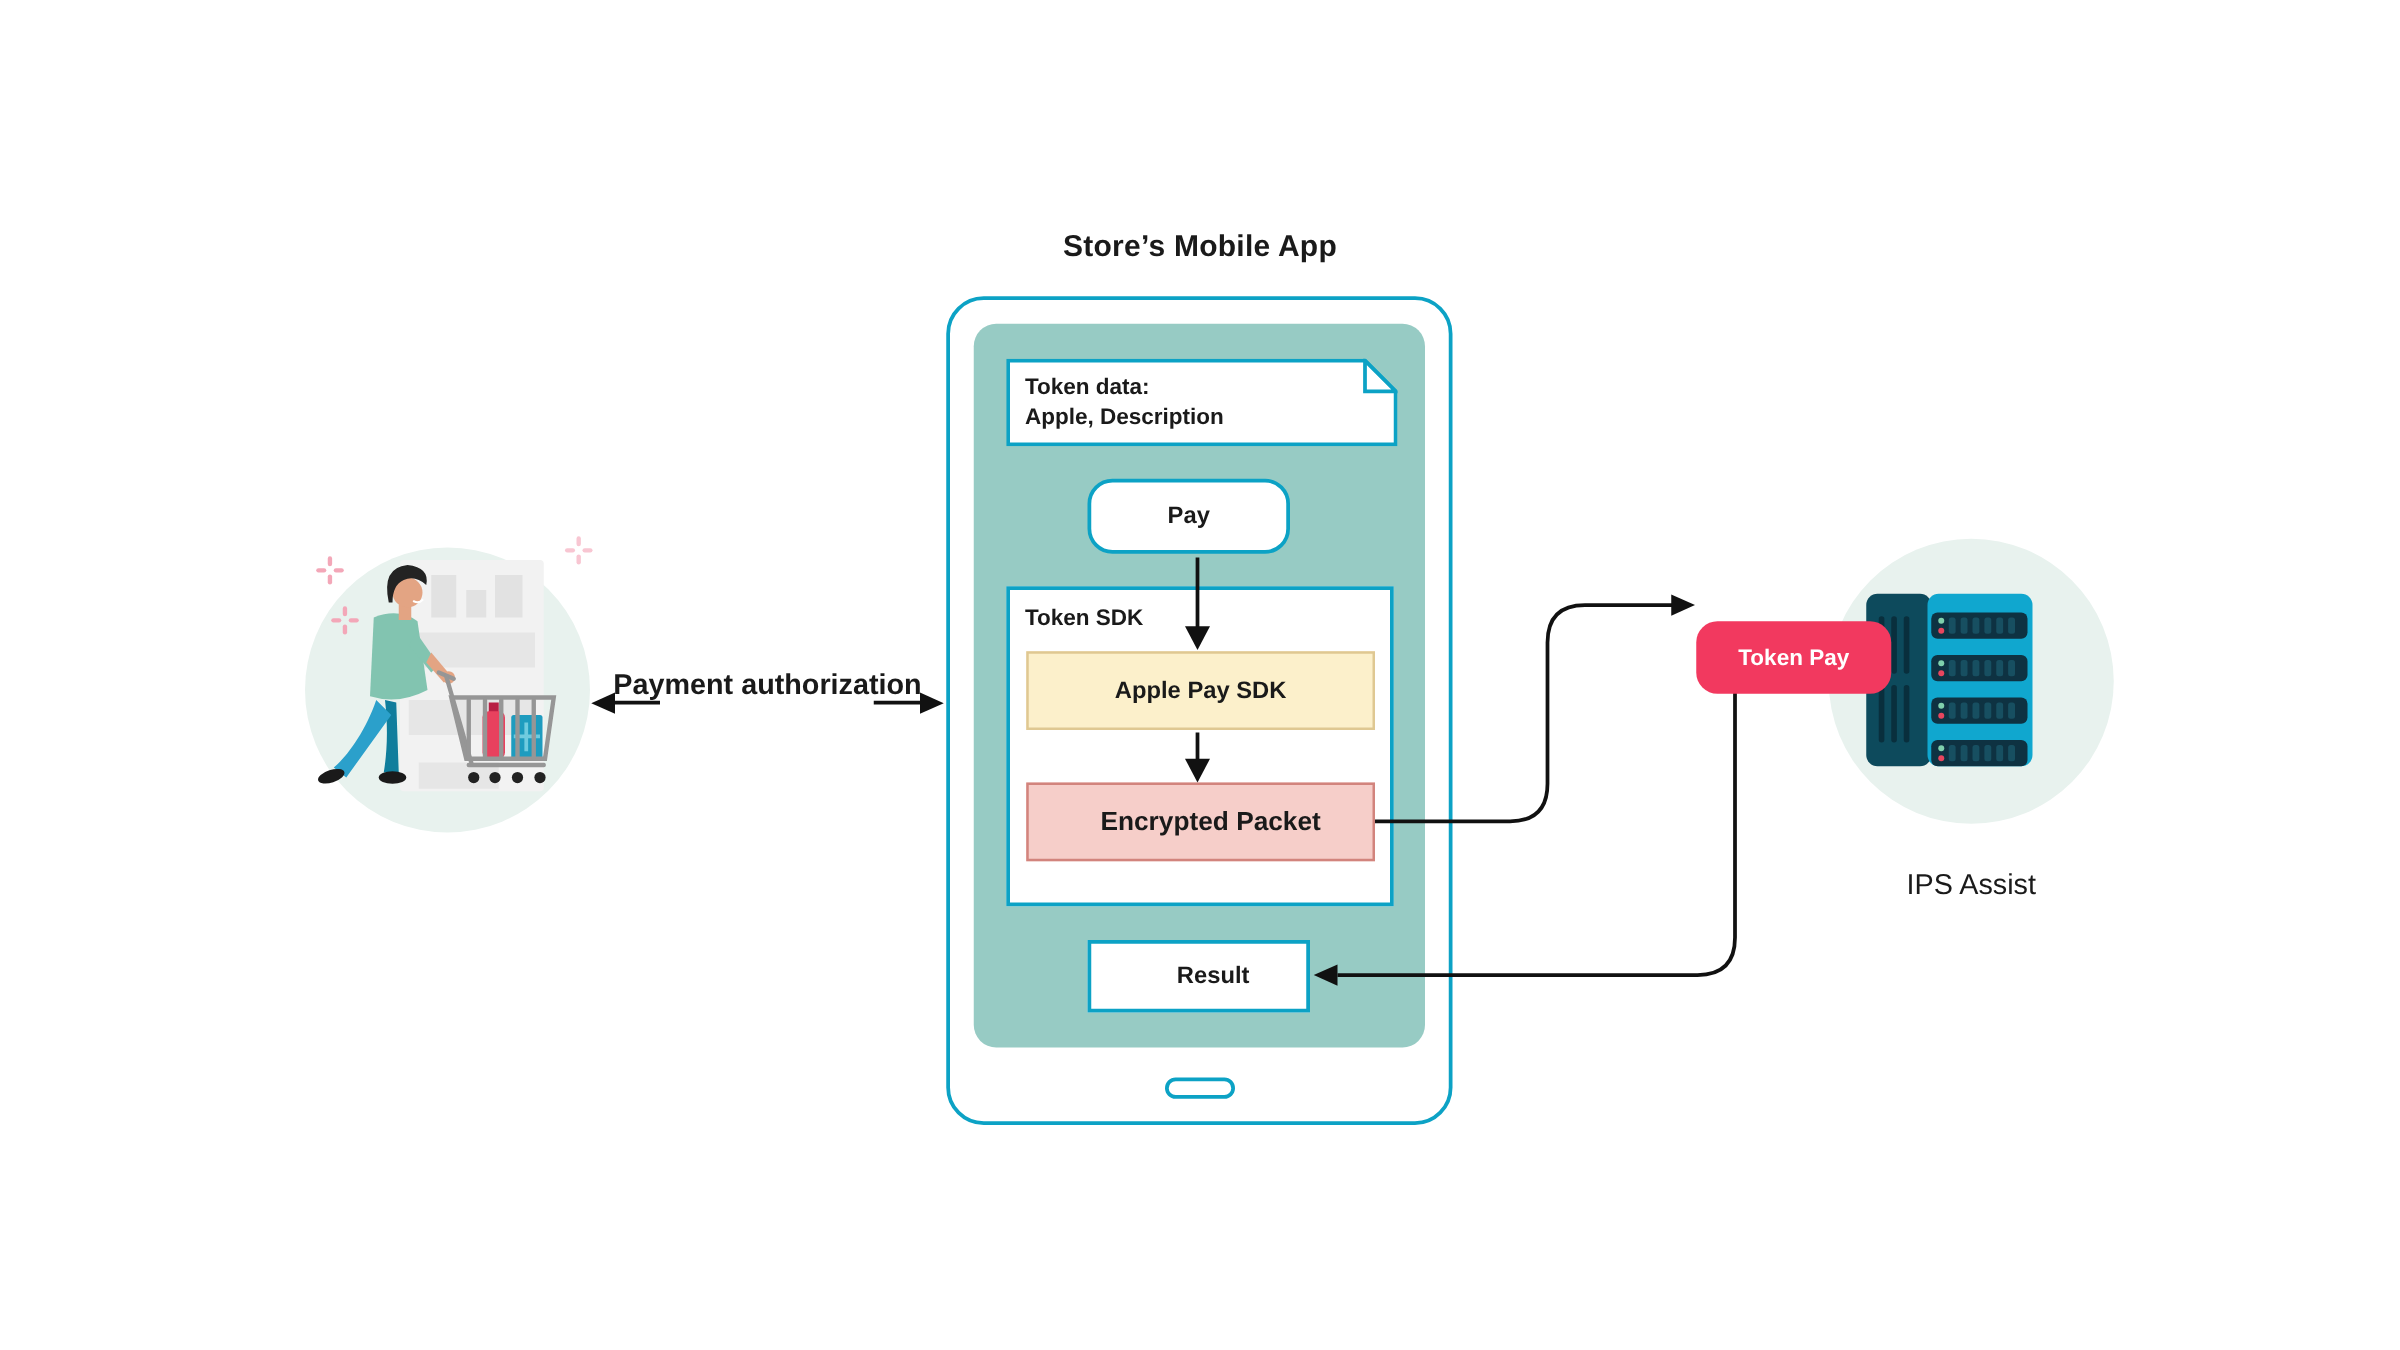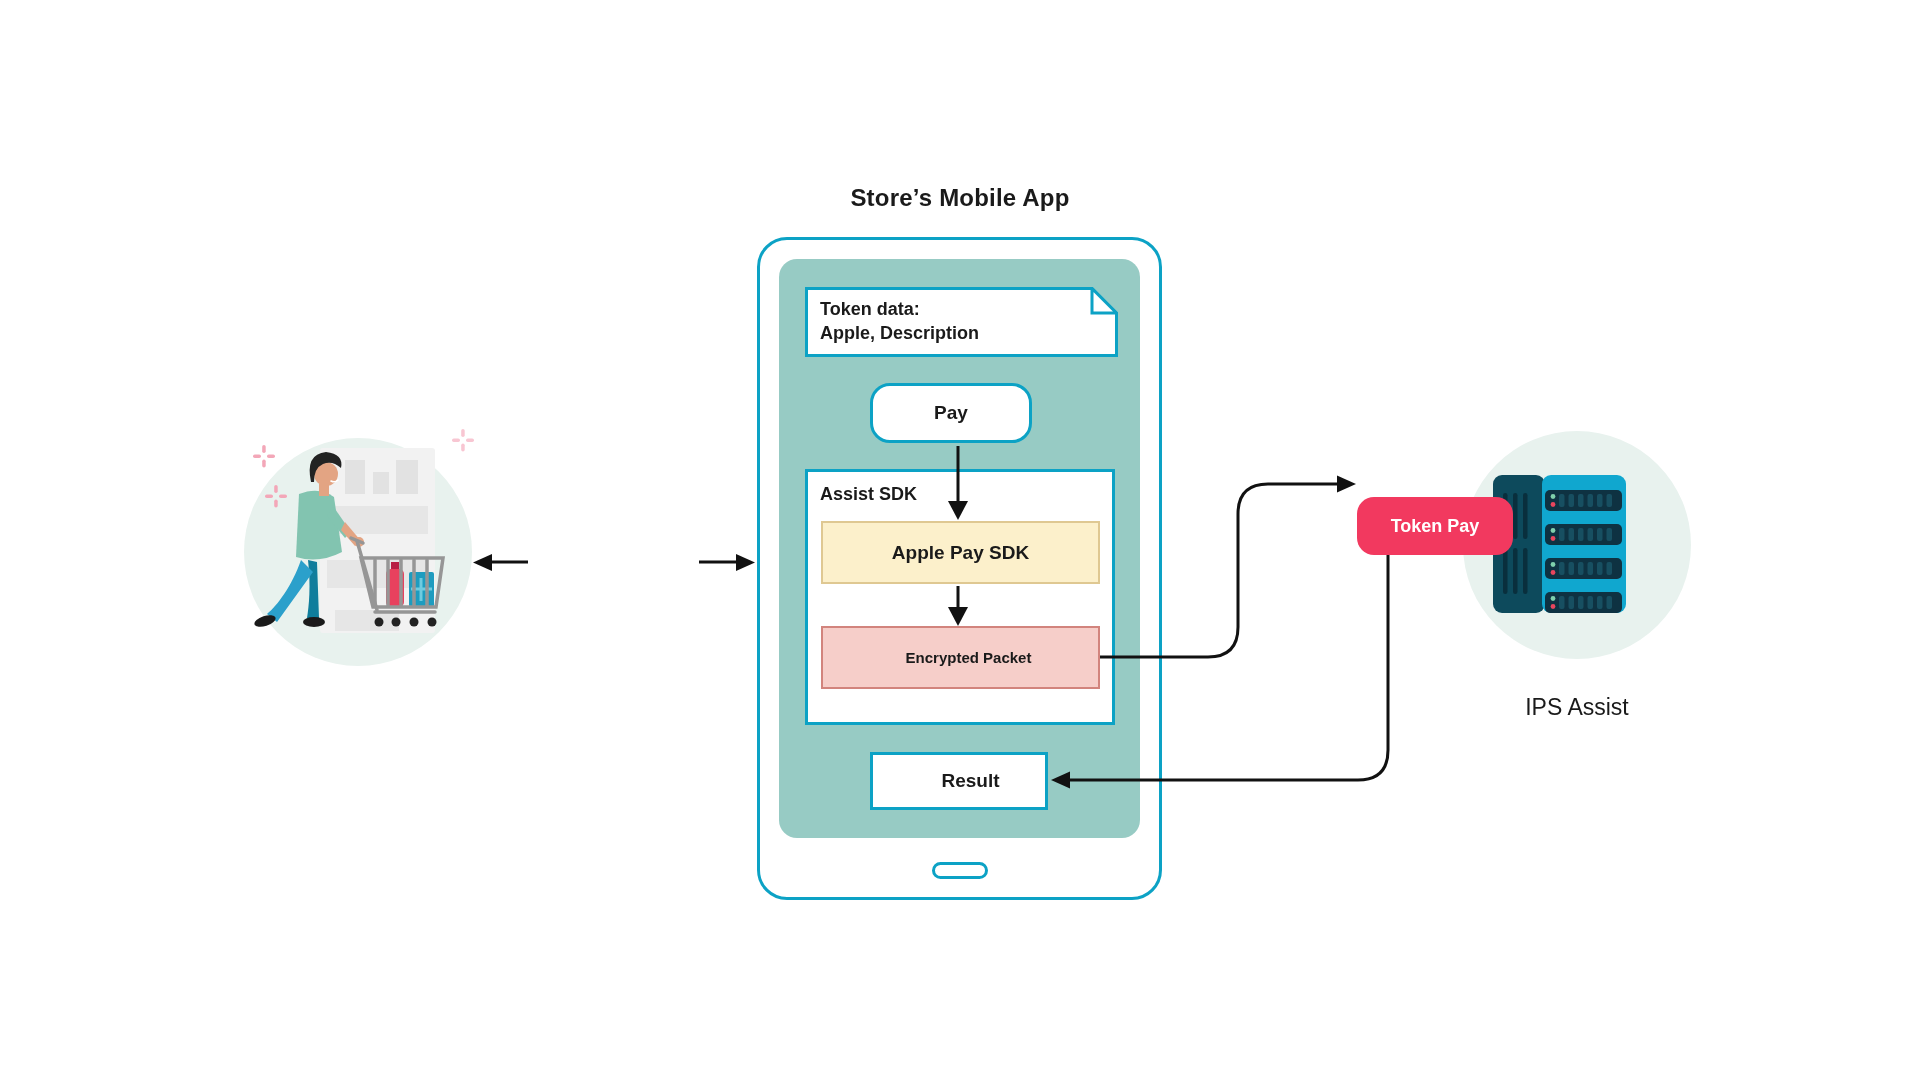--- a/index.html
+++ b/index.html
@@ -58,21 +58,21 @@
   }
   .assist-label{position:absolute;left:12px;top:12px;font-size:18px;font-weight:700;}
   .apple-box{
     position:absolute;left:61px;top:281px;width:279px;height:63px;
     background:var(--yellow-fill);border:2px solid var(--yellow-border);
     display:flex;align-items:center;justify-content:center;font-size:19px;font-weight:700;
   }
   .encrypted-box{
     position:absolute;left:61px;top:386px;width:279px;height:63px;
     background:var(--pink-fill);border:2px solid var(--pink-border);
-    display:flex;align-items:center;justify-content:center;font-size:15px;font-weight:700;padding-left:16px;
+    display:flex;align-items:center;justify-content:center;font-size:21px;font-weight:700;padding-left:16px;
   }
   .result-box{
     position:absolute;left:110px;top:512px;width:178px;height:58px;
     background:#fff;border:3px solid var(--teal-border);
     display:flex;align-items:center;justify-content:center;font-size:19px;font-weight:700;padding-left:23px;
   }
   .home-pill{
     position:absolute;left:172px;top:622px;width:56px;height:17px;
     border:3px solid var(--teal-border);border-radius:9px;background:#fff;
   }
@@ -150,41 +150,42 @@
         <rect x="79.2" y="89.5" width="3.5" height="8" rx="1.75"></rect>
     </g>
     <g fill="#F8C6D2">
       <rect x="257" y="28.5" width="8" height="3.5" rx="1.75"></rect>
         <rect x="271" y="28.5" width="8" height="3.5" rx="1.75"></rect>
       <rect x="266.2" y="19" width="3.5" height="8" rx="1.75"></rect>
         <rect x="266.2" y="33.5" width="3.5" height="8" rx="1.75"></rect>
     </g>
   </svg>
 
+  <div class="abs payment-label">Payment authorization</div>
 
   <div class="abs diagram-title">Store’s Mobile App</div>
 
   <div class="abs phone">
     <div class="screen"></div>
 
     <div class="order-box">
       <svg width="313" height="70" viewBox="0 0 313 70">
         <path d="M1.5 1.5 H287 L311.5 26 V68.5 H1.5 Z" fill="#fff" stroke="#0CA2C5" stroke-width="3" stroke-linejoin="miter"></path>
         <path d="M287 1.5 V26 H311.5 Z" fill="#fff" stroke="#0CA2C5" stroke-width="3" stroke-linejoin="miter"></path>
       </svg>
       <div class="order-text">
         <div>Token data:</div>
         <div>Apple, Description</div>
       </div>
     </div>
 
     <div class="pay-btn">Pay</div>
 
     <div class="assist-box">
-      <div class="assist-label">Assist SDK</div>
+      <div class="assist-label">Token SDK</div>
     </div>
 
     <div class="apple-box">Apple Pay SDK</div>
 
     <div class="encrypted-box">Encrypted Packet</div>
 
     <div class="result-box">Result</div>
 
     <div class="home-pill"></div>
   </div>

